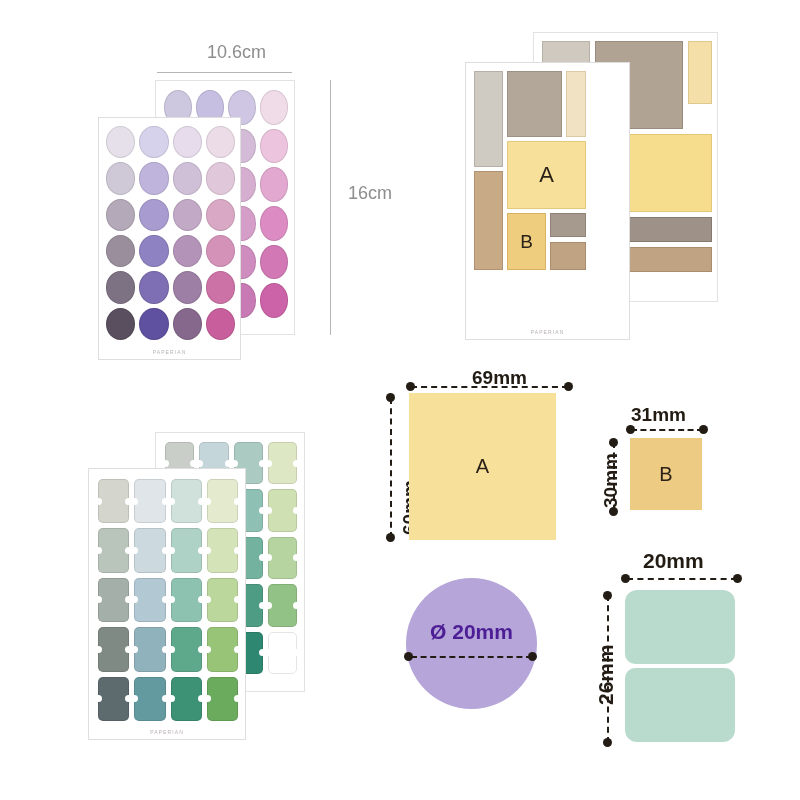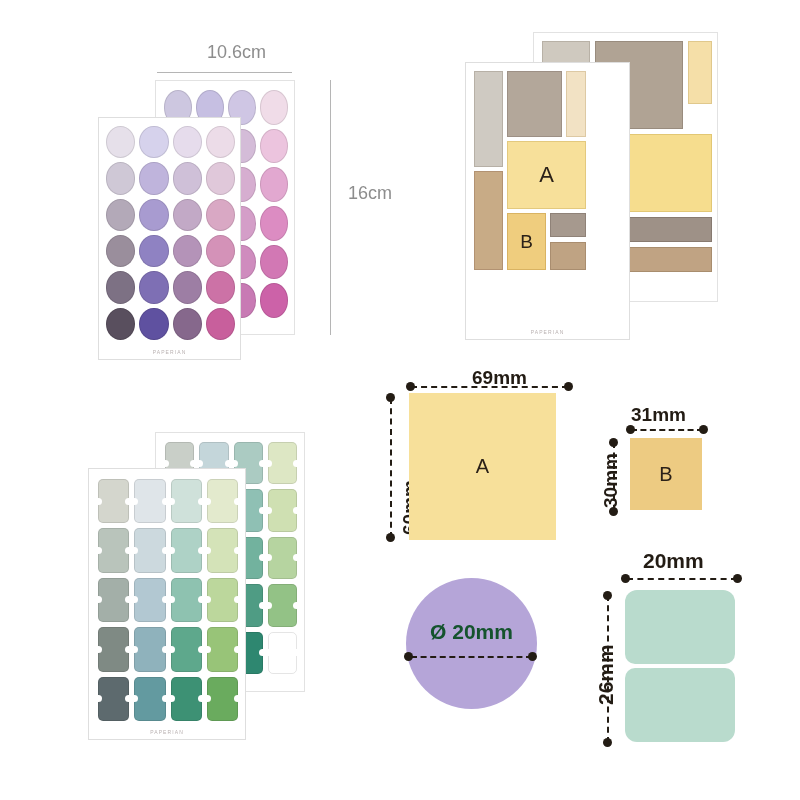--- a/index.html
+++ b/index.html
@@ -90,21 +90,21 @@
     position:absolute;inset:0;display:flex;
     align-items:center;justify-content:center;
     font-size:20px;color:#2b2118;
     font-family:"Liberation Sans", sans-serif;
   }
   .circlespec{
     position:absolute;border-radius:50%;
   }
   .circlespec .cap{
     position:absolute;width:100%;text-align:center;
-    font-size:21px;font-weight:bold;color:#14532d;
+    font-size:21px;font-weight:bold;color:#4c1d95;
     font-family:"Liberation Sans", sans-serif;
   }
   
   .tagspec{position:absolute;}
   .tagspec .half{position:absolute;left:0;width:100%;}
   .tagspec .half.top{top:0;height:49%;border-radius:12px 12px 10px 10px;}
   .tagspec .half.bot{bottom:0;height:49%;border-radius:10px 10px 12px 12px;}
 </style>
 </head>
 <body>

